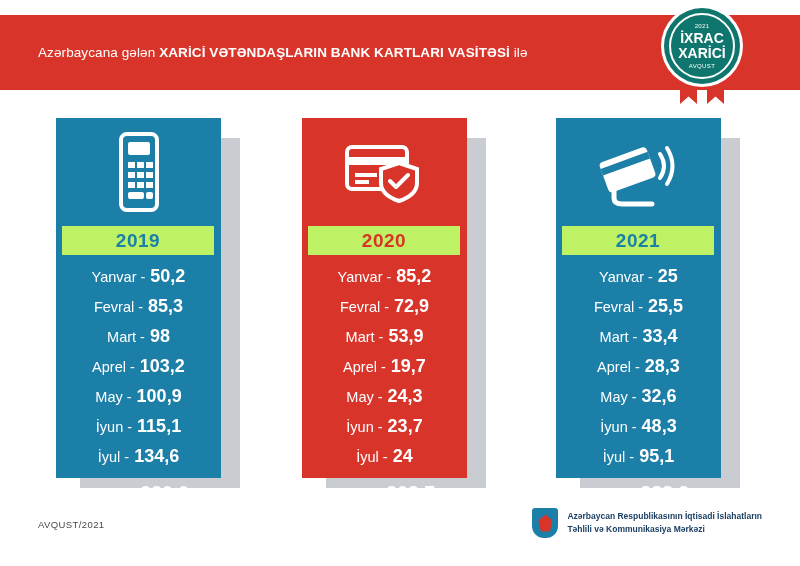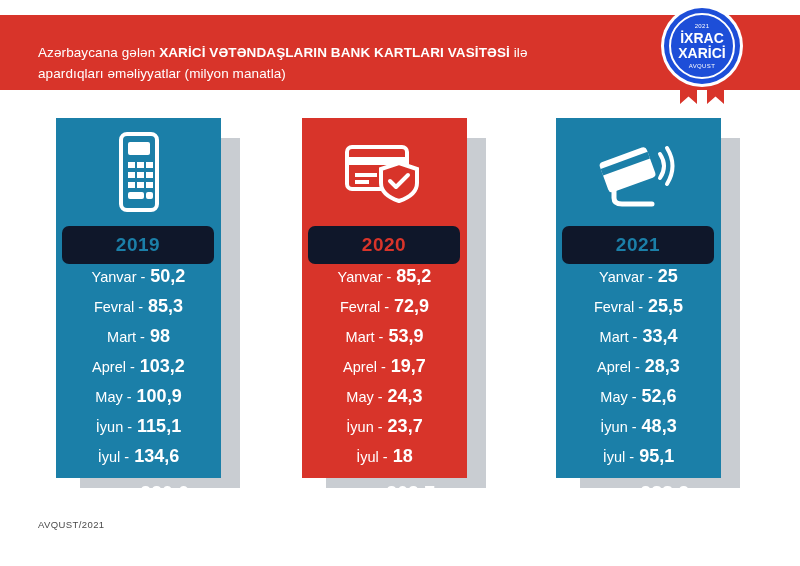--- a/index.html
+++ b/index.html
@@ -29,21 +29,21 @@
   .header-text .b { font-weight: bold; }
 
   
   .badge {
     position: absolute; right: 52px; top: 8px;
     width: 92px; height: 100px;
   }
   .badge-seal {
     position: absolute; left: 8px; top: 0;
     width: 76px; height: 76px;
-    background: #1d4ed8;
+    background: #0f766e;
     border-radius: 50%;
     box-shadow: 0 0 0 3px #ffffff;
   }
   .badge-seal .spikes {
     position: absolute; inset: -7px;
     border-radius: 50%;
     background:
       repeating-conic-gradient(#d8342a 0deg 9deg, rgba(255,255,255,0) 9deg 18deg);
     z-index: -1;
   }
@@ -86,24 +86,24 @@
     position: absolute; left: 0; top: 110px;
     width: 165px; height: 250px;
     z-index: 1;
   }
   .c1 .panel-top, .c1 .panel-body { background: #1b7fa8; }
   .c2 .panel-top, .c2 .panel-body { background: #d8342a; }
   .c3 .panel-top, .c3 .panel-body { background: #1b7fa8; }
 
   .year-bar {
     position: absolute; left: 6px; top: 108px;
-    width: 152px; height: 38px;
-    background: #0f172a;
+    width: 152px; height: 29px;
+    background: #bef264;
     z-index: 3;
-    display: flex; align-items: center; justify-content: center; border-radius: 7px;
+    display: flex; align-items: center; justify-content: center;
   }
   .year-bar span {
     font-size: 19px; font-weight: bold;
     letter-spacing: .5px;
   }
   .c1 .year-bar span, .c3 .year-bar span { color: #1b7fa8; }
   .c2 .year-bar span { color: #d8342a; }
 
   .icon-wrap {
     position: absolute; left: 0; top: 0;
@@ -157,21 +157,20 @@
   .footer-text div { white-space: nowrap; }
 </style>
 </head>
 <body>
 
 <div class="page">
 
   <div class="header">
     <div class="header-text">
       <span>Azərbaycana gələn </span><span class="b">XARİCİ VƏTƏNDAŞLARIN BANK KARTLARI VASİTƏSİ</span><span> ilə</span><br>
-      <span>apardıqları əməliyyatlar (milyon manatla)</span>
     </div>
   </div>
 
   <div class="badge">
     <div class="ribbon-l"></div>
     <div class="ribbon-r"></div>
     <div class="badge-seal">
       <div class="spikes"></div>
       <div class="badge-inner">
         <div class="badge-top">2021</div>
@@ -279,21 +278,21 @@
       <div class="row">
         <span class="m">May -</span>
         <span class="v">24,3</span>
       </div>
       <div class="row">
         <span class="m">İyun -</span>
         <span class="v">23,7</span>
       </div>
       <div class="row">
         <span class="m">İyul -</span>
-        <span class="v">18</span>
+        <span class="v">24</span>
       </div>
       <div class="row total">
         <span class="m">Cəmi -</span>
         <span class="v">303,7</span>
       </div>
     </div>
   </div>
 
   <div class="col c3">
     <div class="shadow-panel"></div>
@@ -325,32 +324,39 @@
       <div class="row">
         <span class="m">Mart -</span>
         <span class="v">33,4</span>
       </div>
       <div class="row">
         <span class="m">Aprel -</span>
         <span class="v">28,3</span>
       </div>
       <div class="row">
         <span class="m">May -</span>
-        <span class="v">52,6</span>
+        <span class="v">32,6</span>
       </div>
       <div class="row">
         <span class="m">İyun -</span>
         <span class="v">48,3</span>
       </div>
       <div class="row">
         <span class="m">İyul -</span>
         <span class="v">95,1</span>
       </div>
       <div class="row total">
         <span class="m">Cəmi -</span>
         <span class="v">288,2</span>
       </div>
     </div>
   </div>
 
   <div class="footer-date">AVQUST/2021</div>
+  <div class="footer-right">
+    <div class="emblem"></div>
+    <div class="footer-text">
+      <div>Azərbaycan Respublikasının İqtisadi İslahatların</div>
+      <div>Təhlili və Kommunikasiya Mərkəzi</div>
+    </div>
+  </div>
 
 </div>
 
 </body></html>

